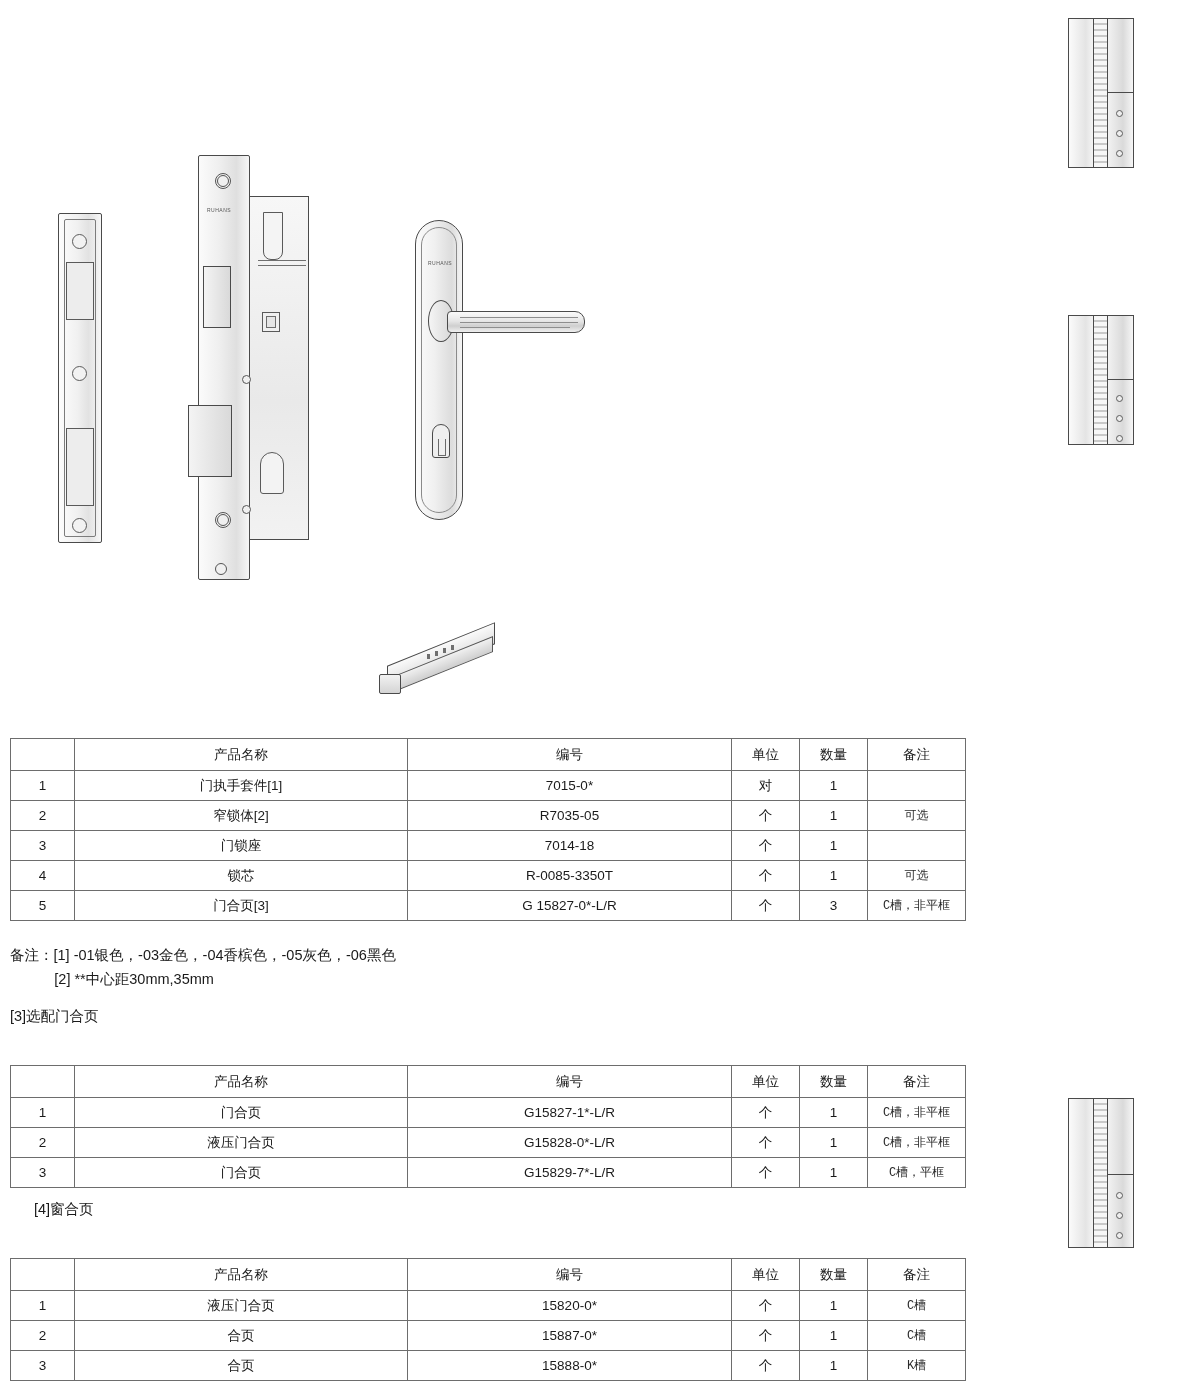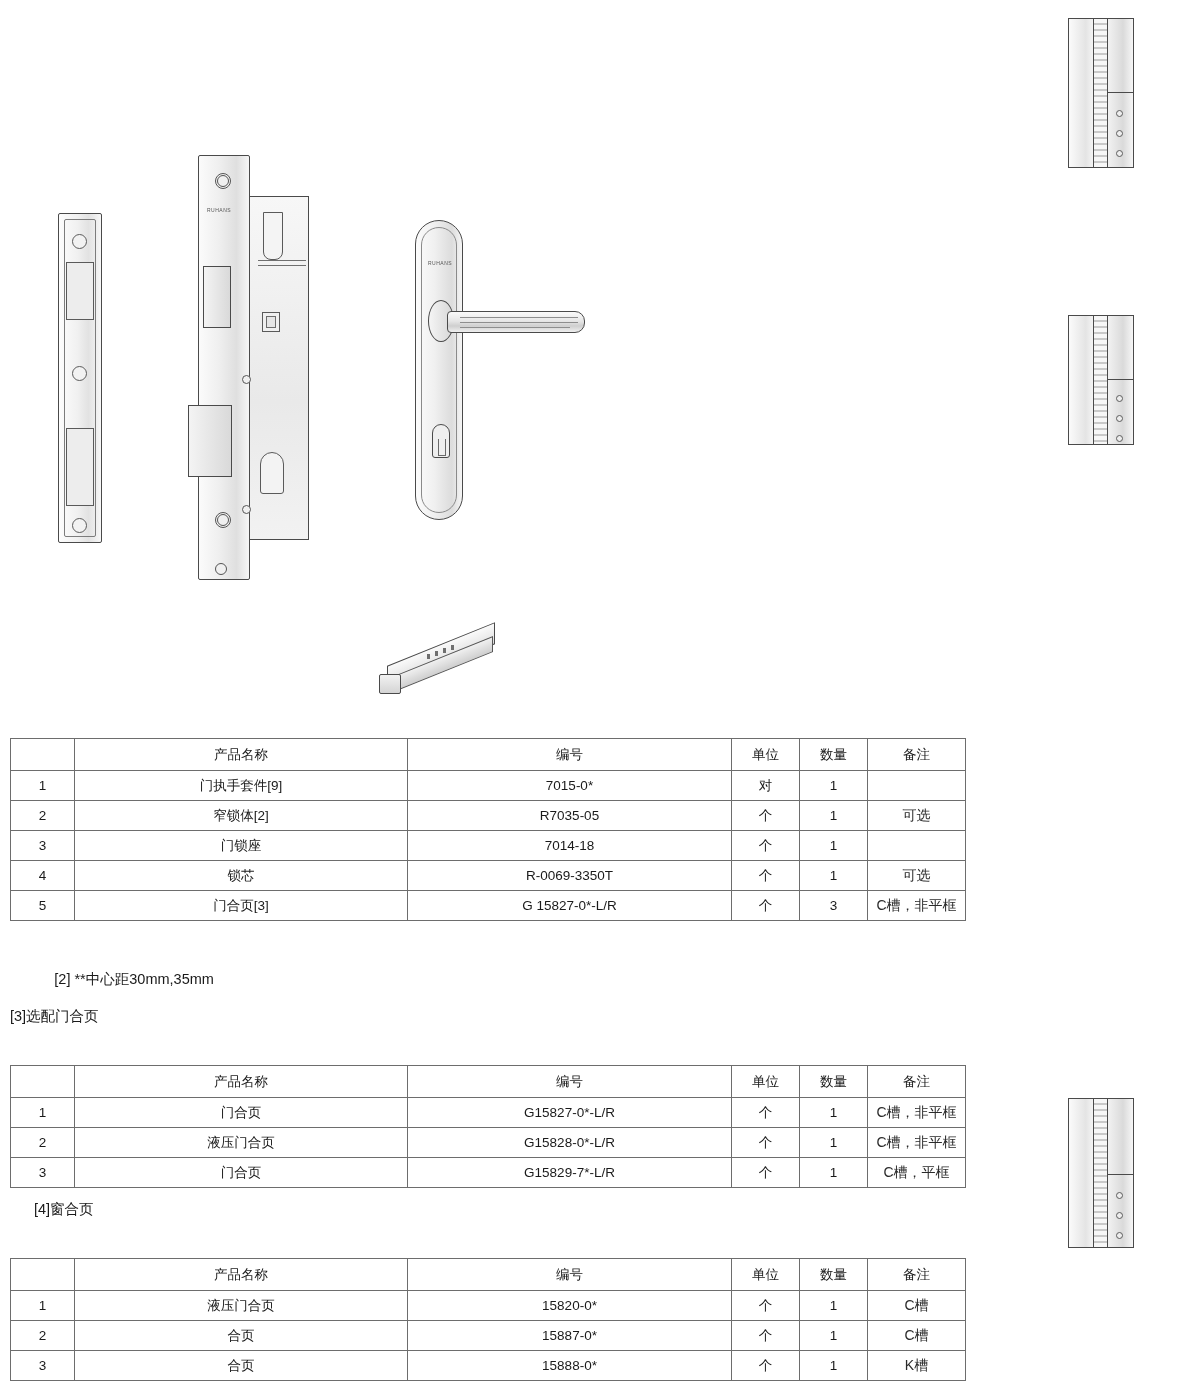--- a/index.html
+++ b/index.html
@@ -238,21 +238,21 @@
     padding: 0;
     height: 30px;
   }
   table.spec thead td { height: 32px; }
   .c-idx { width: 64px; }
   .c-name { width: 333px; }
   .c-code { width: 324px; }
   .c-unit { width: 68px; }
   .c-qty { width: 68px; }
   .c-note { width: 98px; }
-  .note-cell { font-size: 14px; color: #2a2a2a; }
+  .note-cell { font-size: 12px; color: #2a2a2a; font-family: Liberation Mono, monospace; }
 
   .remark {
     position: absolute;
     font-size: 14.5px;
     line-height: 24px;
     color: #1a1a1a;
     white-space: pre;
   }
   .section-label {
     position: absolute;
@@ -367,21 +367,21 @@
           <td>产品名称</td>
           <td>编号</td>
           <td>单位</td>
           <td>数量</td>
           <td>备注</td>
         </tr>
       </thead>
       <tbody>
         <tr>
           <td>1</td>
-          <td>门执手套件[9]</td>
+          <td>门执手套件[1]</td>
           <td>7015-0*</td>
           <td>对</td>
           <td>1</td>
           <td class="note-cell"></td>
         </tr>
         <tr>
           <td>2</td>
           <td>窄锁体[2]</td>
           <td>R7035-05</td>
           <td>个</td>
@@ -392,37 +392,38 @@
           <td>3</td>
           <td>门锁座</td>
           <td>7014-18</td>
           <td>个</td>
           <td>1</td>
           <td class="note-cell"></td>
         </tr>
         <tr>
           <td>4</td>
           <td>锁芯</td>
-          <td>R-0069-3350T</td>
+          <td>R-0085-3350T</td>
           <td>个</td>
           <td>1</td>
           <td class="note-cell">可选</td>
         </tr>
         <tr>
           <td>5</td>
           <td>门合页[3]</td>
           <td>G 15827-0*-L/R</td>
           <td>个</td>
           <td>3</td>
           <td class="note-cell">C槽，非平框</td>
         </tr>
       </tbody>
     </table>
   </div>
 
+  <div class="remark" style="left:10px; top:943px;">备注：[1] -01银色，-03金色，-04香槟色，-05灰色，-06黑色</div>
   <div class="remark" style="left:10px; top:967px;">           [2] **中心距30mm,35mm</div>
 
   <div class="section-label" style="left:10px; top:1007px;">[3]选配门合页</div>
 
   <div class="tbl-wrap" style="left:10px; top:1065px;">
     <table class="spec">
       <colgroup>
         <col class="c-idx">
           <col class="c-name">
           <col class="c-code">
@@ -437,21 +438,21 @@
           <td>编号</td>
           <td>单位</td>
           <td>数量</td>
           <td>备注</td>
         </tr>
       </thead>
       <tbody>
         <tr>
           <td>1</td>
           <td>门合页</td>
-          <td>G15827-0*-L/R</td>
+          <td>G15827-1*-L/R</td>
           <td>个</td>
           <td>1</td>
           <td class="note-cell">C槽，非平框</td>
         </tr>
         <tr>
           <td>2</td>
           <td>液压门合页</td>
           <td>G15828-0*-L/R</td>
           <td>个</td>
           <td>1</td>

